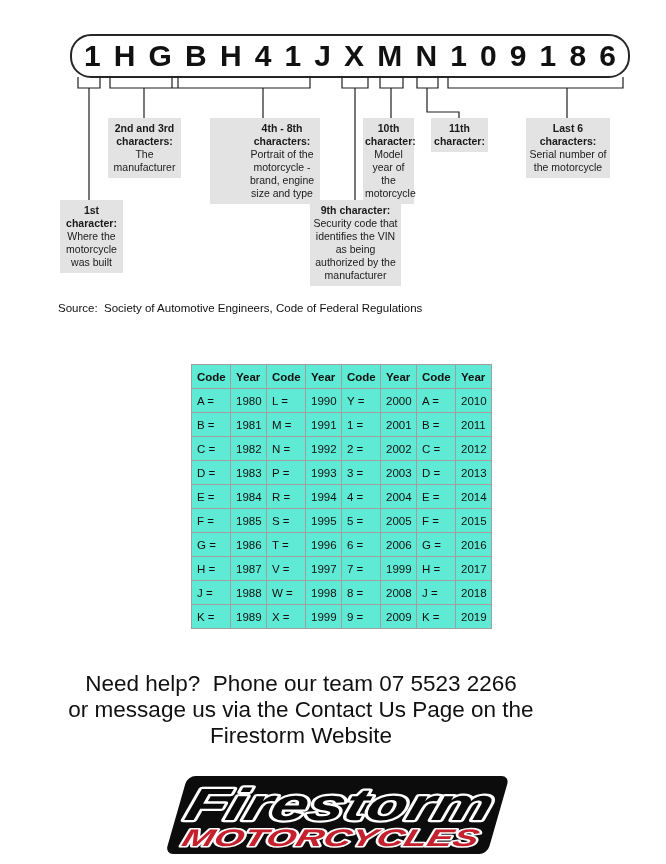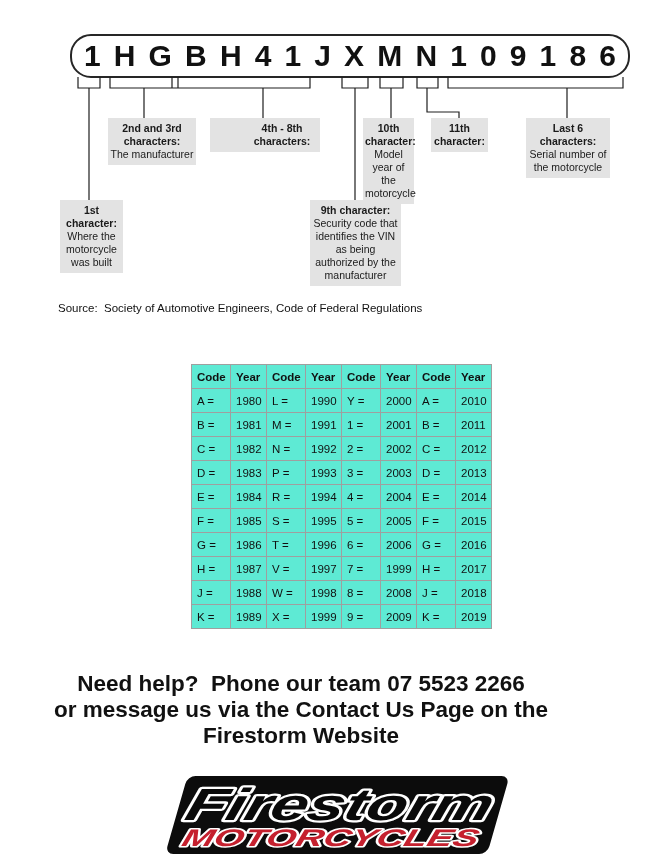--- a/index.html
+++ b/index.html
@@ -15,41 +15,41 @@
 
   
   .connectors{position:absolute;left:0;top:0;width:666px;height:340px;}
 
   
   .lbox{position:absolute;background:#e3e3e3;text-align:center;
         font-size:10.5px;line-height:13px;padding:4px 2px;box-sizing:border-box;}
   .lbox .ttl{font-weight:bold;display:block;}
   .lbox .dsc{font-weight:normal;display:block;}
   .b1{left:60px;top:200px;width:63px;}
-  .b2{left:108px;top:118px;width:88px;}
+  .b2{left:108px;top:118px;width:73px;}
   .b3{left:210px;top:118px;width:110px;padding-left:36px;}
   .b4{left:310px;top:200px;width:91px;}
   .b5{left:363px;top:118px;width:51px;}
   .b6{left:431px;top:118px;width:57px;}
   .b7{left:526px;top:118px;width:84px;}
 
   .source-note{position:absolute;left:58px;top:302px;font-size:11.5px;white-space:pre;color:#111;}
 
   
   .yc-table{position:absolute;left:191px;top:364px;border-collapse:collapse;
             font-size:11.5px;color:#111;background:#5eead4;}
   .yc-table th,.yc-table td{border:1px solid #9f9f9f;text-align:left;
             padding:4px 3px 4px 5px;height:15px;vertical-align:middle;}
   .yc-table th{font-weight:bold;}
   .yc-table th:nth-child(odd),.yc-table td:nth-child(odd){width:30px;}
   .yc-table th:nth-child(even),.yc-table td:nth-child(even){width:27px;}
 
   
   .help{position:absolute;left:0;top:671px;width:602px;text-align:center;
-        font-weight:bold;font-size:22.5px;line-height:26px;color:#111;}
+        font-weight:normal;font-size:22.5px;line-height:26px;color:#111;}
   .help div{white-space:pre;}
 
   
   .logo{position:absolute;left:155px;top:771px;width:360px;height:90px;}
 </style>
 </head>
 <body>
 
 <div id="page">
 
@@ -89,20 +89,21 @@
   <div class="lbox b1">
     <span class="ttl">1st character:</span>
     <span class="dsc">Where the motorcycle was built</span>
   </div>
   <div class="lbox b2">
     <span class="ttl">2nd and 3rd characters:</span>
     <span class="dsc">The manufacturer</span>
   </div>
   <div class="lbox b3">
     <span class="ttl">4th - 8th characters:</span>
+    <span class="dsc">Portrait of the motorcycle - brand, engine size and type</span>
   </div>
   <div class="lbox b4">
     <span class="ttl">9th character:</span>
     <span class="dsc">Security code that identifies the VIN as being authorized by the manufacturer</span>
   </div>
   <div class="lbox b5">
     <span class="ttl">10th character:</span>
     <span class="dsc">Model year of the motorcycle</span>
   </div>
   <div class="lbox b6">

